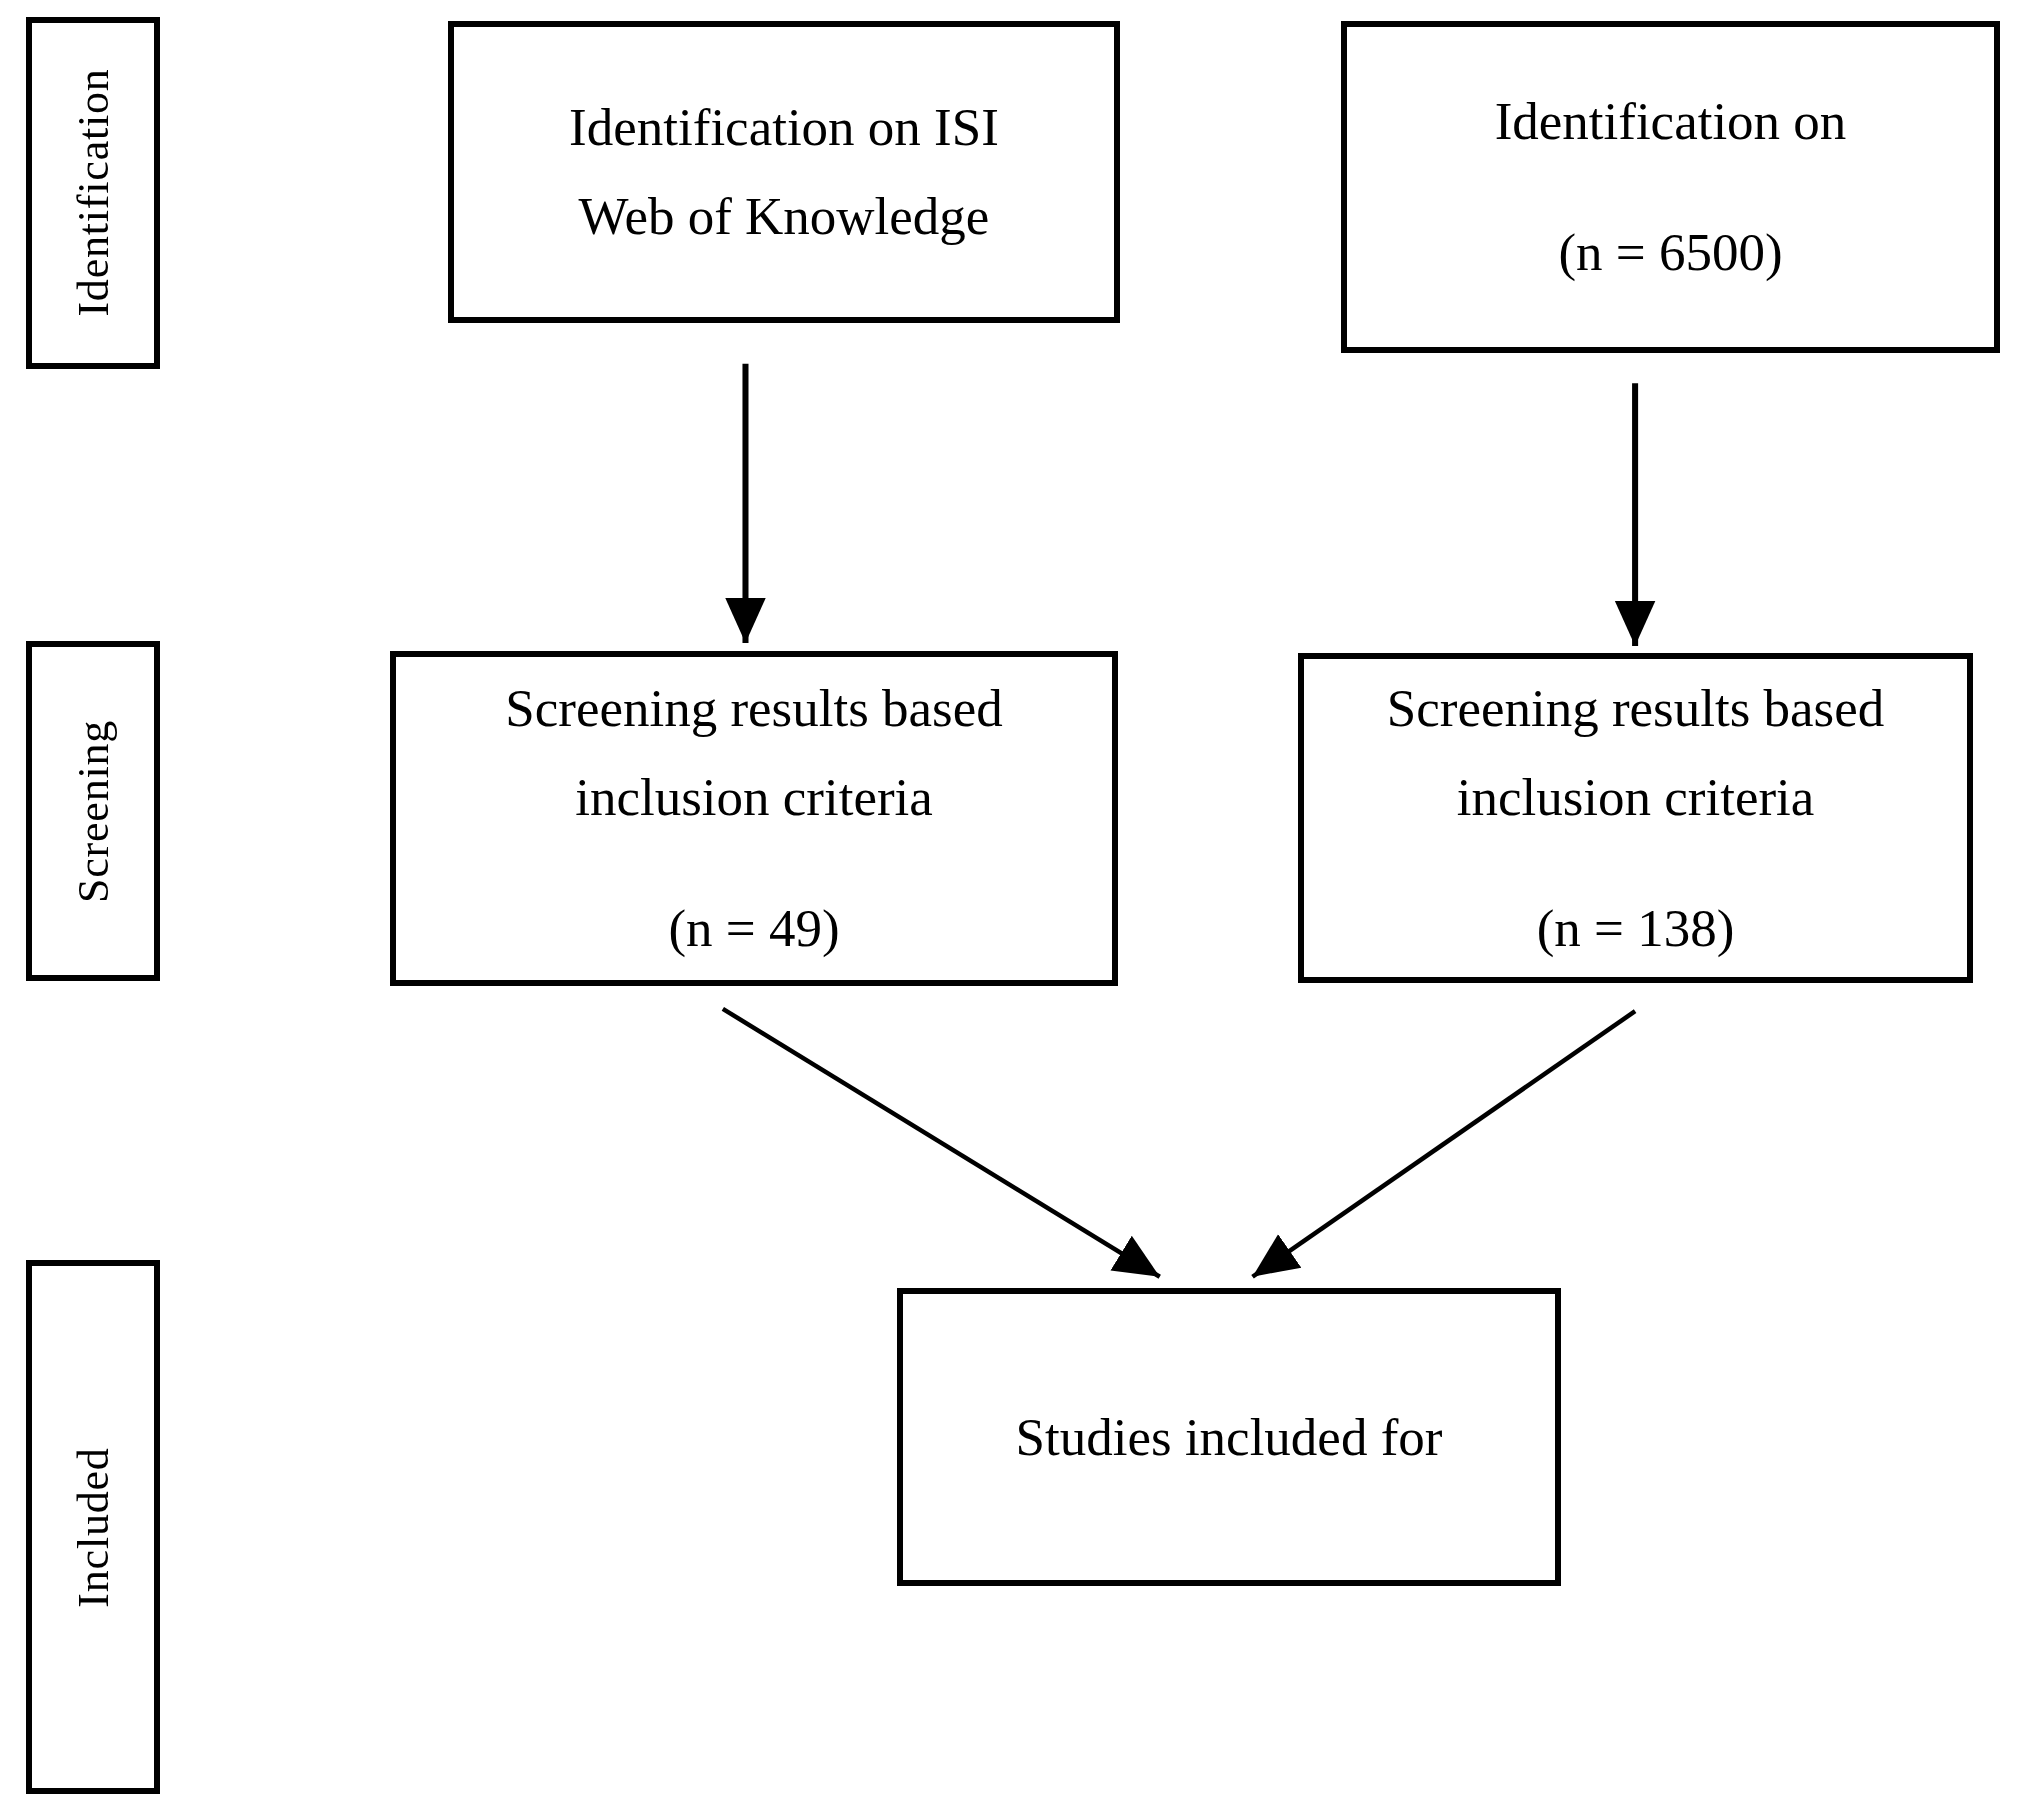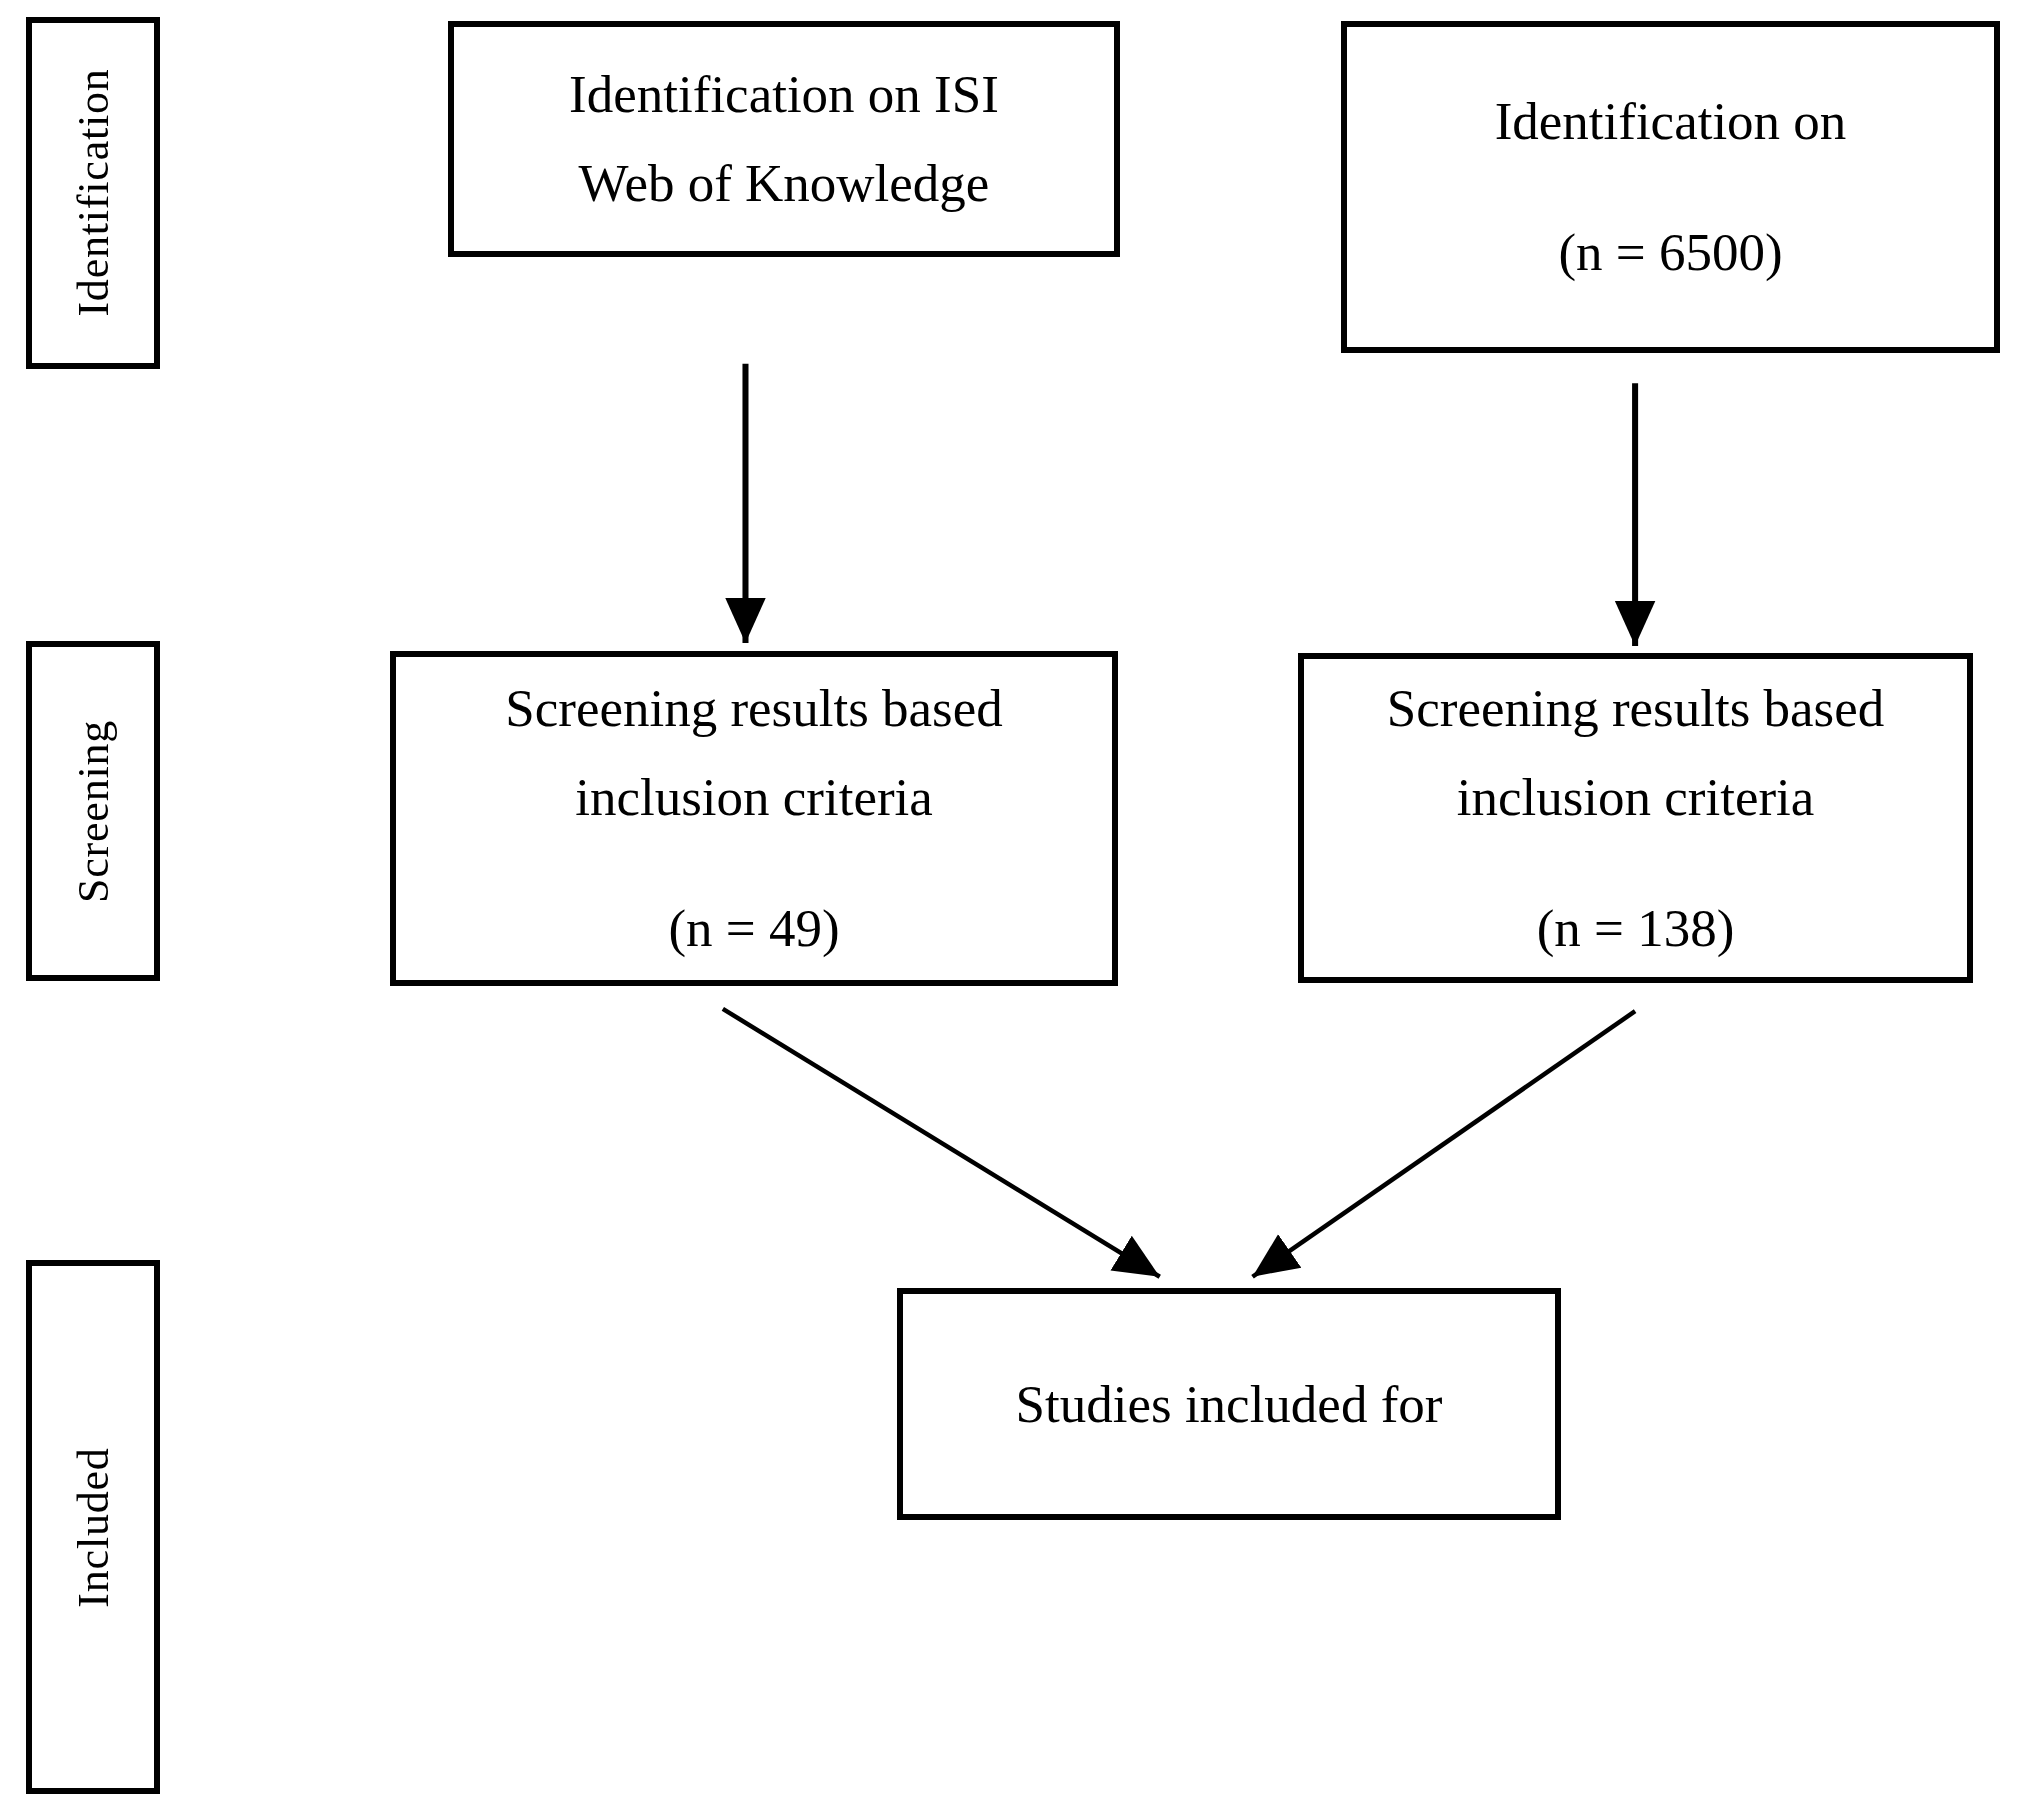--- a/index.html
+++ b/index.html
@@ -49,25 +49,25 @@
     flex-direction: column;
     align-items: center;
     justify-content: center;
     text-align: center;
     background: #ffffff;
     font-size: 53px;
   }
   .box-line { line-height: 89px; white-space: nowrap; }
   .count-line { margin-top: 42px; }
 
-  #box-id-isi       { left: 448px;  top: 21px;   width: 672px; height: 236px; }
+  #box-id-isi       { left: 448px;  top: 21px;   width: 672px; height: 302px; }
   #box-id-scholar   { left: 1341px; top: 21px;   width: 659px; height: 332px; }
   #box-screen-isi   { left: 390px;  top: 651px;  width: 728px; height: 335px; }
   #box-screen-scholar { left: 1298px; top: 653px; width: 675px; height: 330px; }
-  #box-included     { left: 897px; top: 1288px; width: 664px; height: 232px; }
+  #box-included     { left: 897px; top: 1288px; width: 664px; height: 298px; }
 
   
   .arrows {
     position: absolute;
     left: 0;
     top: 0;
     pointer-events: none;
   }
 </style>
 </head>

